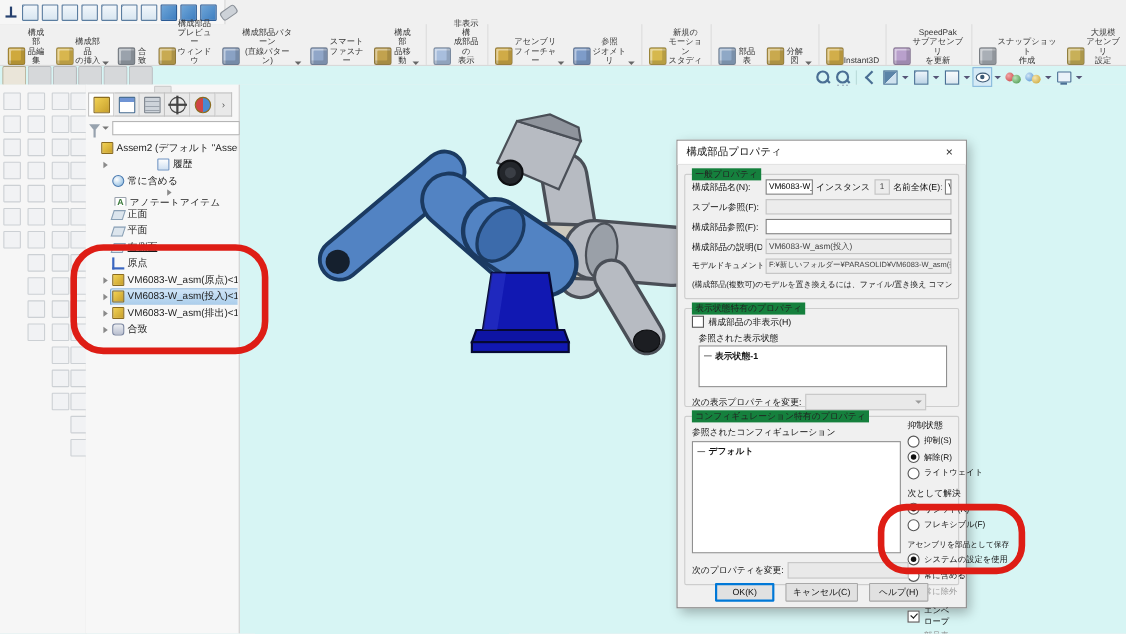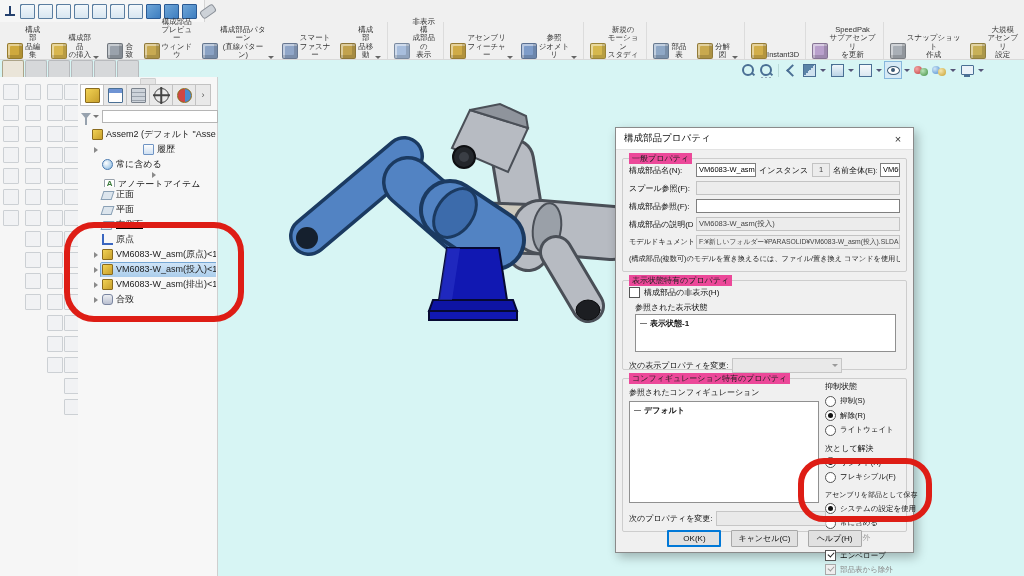--- a/index.html
+++ b/index.html
@@ -94,27 +94,27 @@
   [data-name="hide-show-items-icon"]::after{content:"";position:absolute;left:6px;top:6px;width:4px;height:4px;border-radius:50%;background:#3d5a75}
   [data-name="edit-appearance-icon"]::before{content:"";position:absolute;left:1px;top:4px;width:8px;height:8px;border-radius:50%;background:radial-gradient(circle at 35% 35%,#f3a8a8,#c23b3b)}
   [data-name="edit-appearance-icon"]::after{content:"";position:absolute;left:7px;top:6px;width:8px;height:8px;border-radius:50%;background:radial-gradient(circle at 35% 35%,#b9e3b9,#3f8f3f)}
   [data-name="apply-scene-icon"]::before{content:"";position:absolute;left:1px;top:4px;width:8px;height:8px;border-radius:50%;background:radial-gradient(circle at 35% 35%,#cfe6f5,#4a8ad0)}
   [data-name="apply-scene-icon"]::after{content:"";position:absolute;left:7px;top:6px;width:8px;height:8px;border-radius:50%;background:radial-gradient(circle at 35% 35%,#f5e6b0,#c79f2c)}
   [data-name="view-settings-icon"]::before{content:"";position:absolute;left:2px;top:3px;width:11px;height:8px;border:1.5px solid #4a6f94;background:#eaf2f9;border-radius:1px}
   [data-name="view-settings-icon"]::after{content:"";position:absolute;left:5px;top:13px;width:6px;height:2px;background:#4a6f94}
   
   .ann{position:absolute;border:6px solid #de1d15;border-radius:30px;z-index:10;pointer-events:none}
   
-  .dialog{position:absolute;left:615px;top:127px;width:299px;height:426px;background:#f0f0f0;
+  .dialog{position:absolute;left:615px;top:127px;width:264px;height:426px;background:#f0f0f0;
      border:1px solid #8a8a8a;box-shadow:3px 4px 10px rgba(0,0,0,.28);z-index:5;box-sizing:border-box}
   .dtitle{position:absolute;left:0;top:0;right:0;height:21px;background:#fff;border-bottom:1px solid #e3e3e3;display:flex;align-items:center}
   .dtitle .tt{font-size:9.5px;color:#111;margin-left:8px;flex:1}
   .dclose{width:30px;height:21px;display:flex;align-items:center;justify-content:center;font-size:11px;color:#333;cursor:pointer}
   .grp{position:absolute;border:1px solid #cdcdcd;border-radius:2px}
-  .grp>.lg{position:absolute;top:-6px;left:6px;background:#ec4899;padding:0 3px;font-size:8px;color:#222;white-space:nowrap}
+  .grp>.lg{position:absolute;top:-6px;left:6px;background:#15803d;padding:0 3px;font-size:8px;color:#222;white-space:nowrap}
   .g-row{display:flex;align-items:center;margin:4px 6px 0 6px;gap:3px}
   .dlab{font-size:8px;color:#111;white-space:nowrap;overflow:hidden;flex:none}
   .din{background:#fff;border:1px solid #7f7f7f;height:12px;line-height:12px;font-size:7.5px;padding:0 2px;overflow:hidden;white-space:nowrap;box-sizing:content-box}
   .din.dis{background:#ececec;border-color:#c3c3c3;color:#444}
   .w64{width:64px}.w54{width:54px}.w50{width:50px}.w44{width:44px}.w12{width:12px;text-align:center}.fx{flex:1}
   .note{margin:5px 6px 0 6px;font-size:7.2px;color:#222;white-space:nowrap;overflow:hidden}
   .chk{display:flex;align-items:center;gap:4px;font-size:8px;color:#111;cursor:pointer}
   .cbx{width:9px;height:9px;border:1px solid #555;background:#fff;position:relative;flex:none}
   .chk.checked .cbx::after{content:"";position:absolute;left:1.5px;top:1px;width:5px;height:3px;border-left:1.5px solid #1a1a1a;border-bottom:1.5px solid #1a1a1a;transform:rotate(-48deg)}
   .chk.disabled{color:#8a8a8a}

